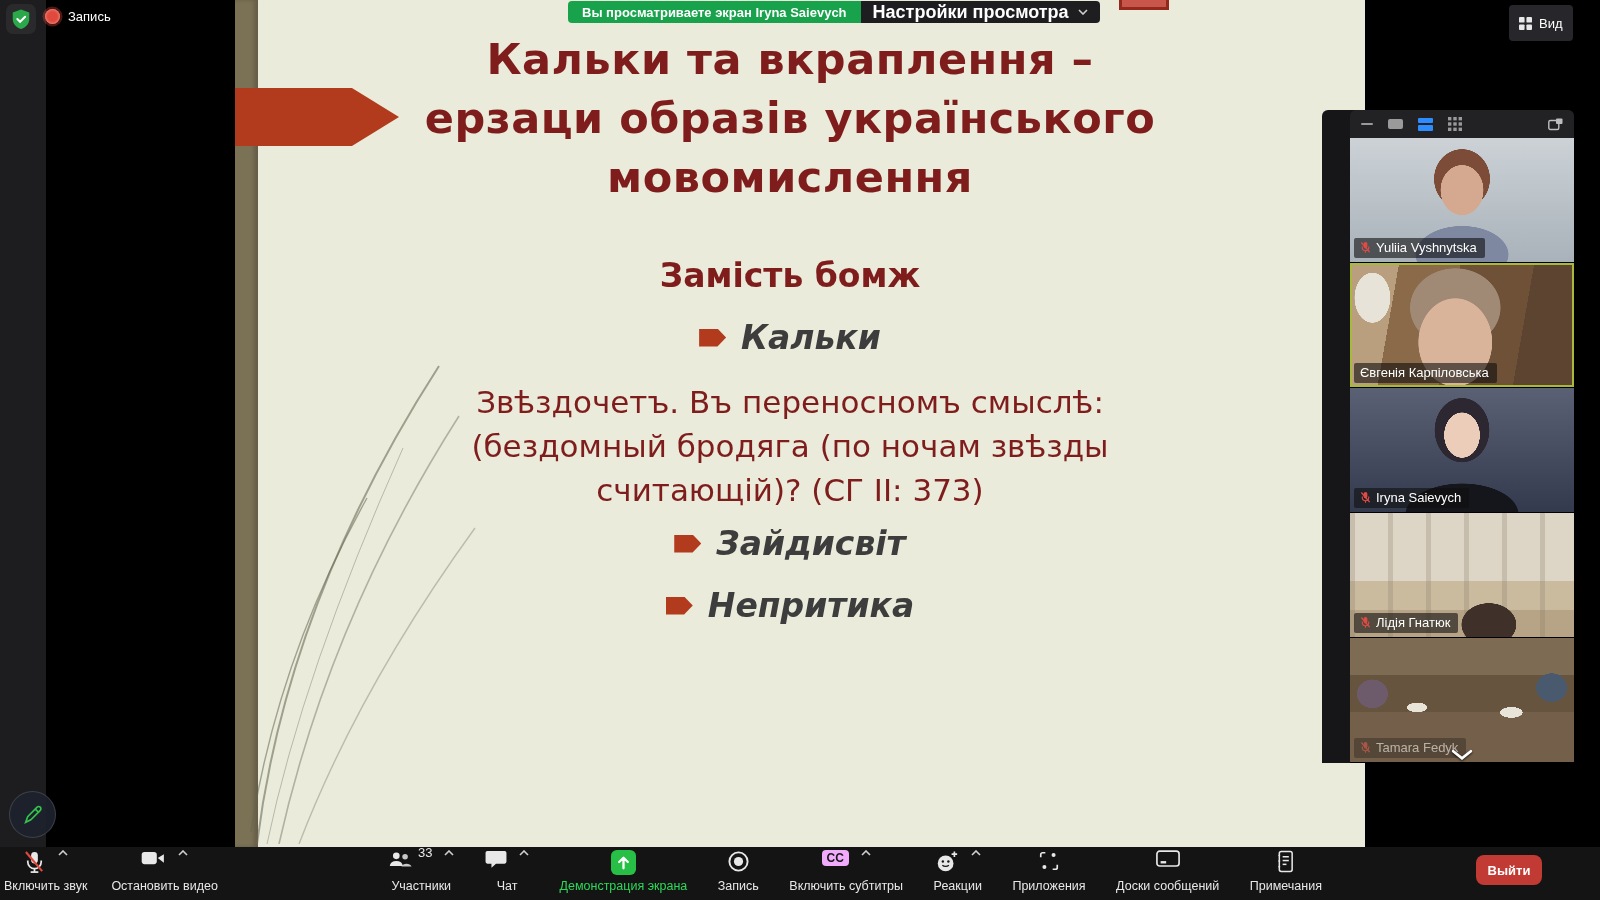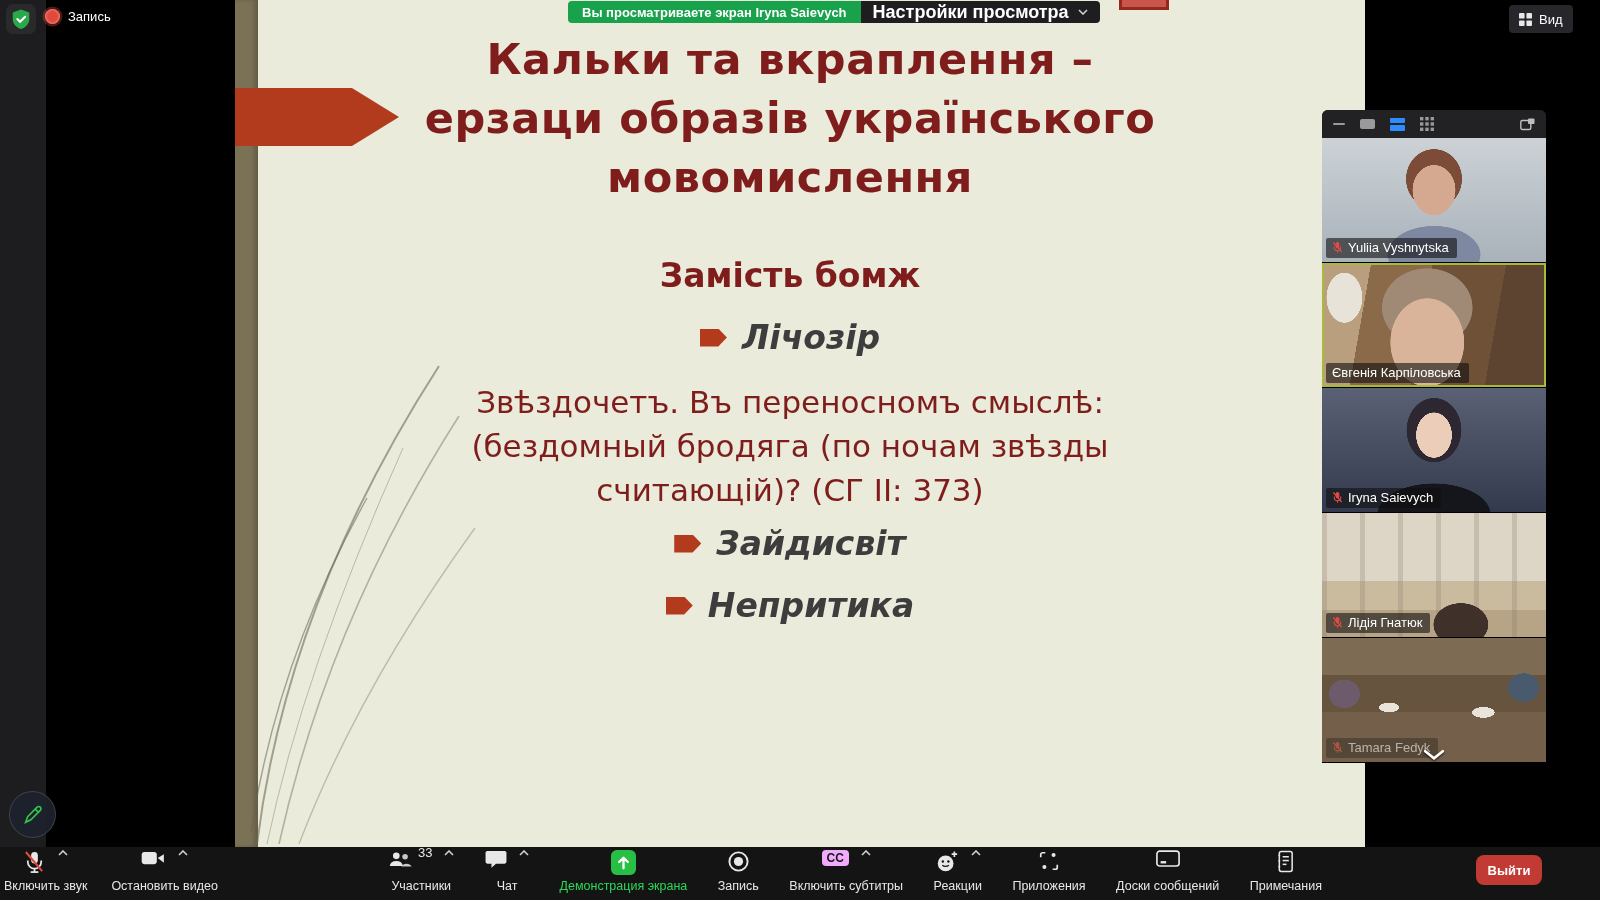--- a/index.html
+++ b/index.html
@@ -36,26 +36,26 @@
   .btext{font-size:33px;font-weight:bold;font-style:italic;color:#3d3d3d;
          font-family:"DejaVu Sans",sans-serif;}
   .grass{position:absolute;left:8px;top:352px;}
 
   
   .banner{position:absolute;left:568px;top:1px;height:22px;display:flex;z-index:6;}
   .banner-view{background:var(--banner-green);color:#fff;font-weight:bold;font-size:13px;
                display:flex;align-items:center;padding:0 14px;border-radius:4px 0 0 4px;}
   .banner-set{background:#1e1e20;color:#fff;font-weight:bold;font-size:18px;display:flex;
               align-items:center;gap:9px;padding:0 12px;border-radius:0 4px 4px 0;cursor:pointer;}
-  .viewbtn{position:absolute;left:1509px;top:5px;height:28px;background:#27272b;border-radius:4px;
+  .viewbtn{position:absolute;left:1509px;top:5px;height:36px;background:#27272b;border-radius:4px;
            display:flex;align-items:center;gap:7px;padding:0 10px;color:#fff;font-size:13px;z-index:6;}
 
   
   .panel{position:absolute;left:1322px;top:110px;width:224px;background:#161618;z-index:5;
-         border-radius:6px 6px 0 0;}
+         border-radius:6px 6px 0 0;padding-left:28px;}
   .phead{height:28px;background:#222225;display:flex;align-items:center;gap:15px;padding:0 11px;
          border-radius:6px 6px 0 0;}
   .ph-dash{width:12px;height:2.5px;background:#9a9a9a;border-radius:1px;}
   .ph-rect{width:15px;height:10px;background:#9a9a9a;border-radius:2px;}
   .ph-strip{display:flex;flex-direction:column;gap:2px;}
   .ph-strip div{width:15px;height:5.5px;background:var(--view-blue);border-radius:1px;}
   .ph-right{margin-left:auto;}
   .tile{position:relative;width:224px;height:125px;border-bottom:1px solid #000;box-sizing:border-box;}
   .tile.active{box-shadow:inset 0 0 0 2px var(--active-border);}
   .nametag{position:absolute;left:4px;bottom:4px;background:rgba(15,15,15,.6);display:flex;
@@ -144,21 +144,21 @@
     <div class="scenter title">
       <div>Кальки та вкраплення –</div>
       <div>ерзаци образів українського</div>
       <div>мовомислення</div>
     </div>
 
     <div class="scenter lead">Замість бомж</div>
 
     <div class="brow brow1">
       <span class="bullet-arrow"></span>
-      <span class="btext">Лічозір</span>
+      <span class="btext">Кальки</span>
     </div>
 
     <div class="scenter quote">
       <div>Звѣздочетъ. Въ переносномъ смыслѣ:</div>
       <div>(бездомный бродяга (по ночам звѣзды</div>
       <div>считающій)? (СГ II: 373)</div>
     </div>
 
     <div class="brow brow2">
       <span class="bullet-arrow"></span>

